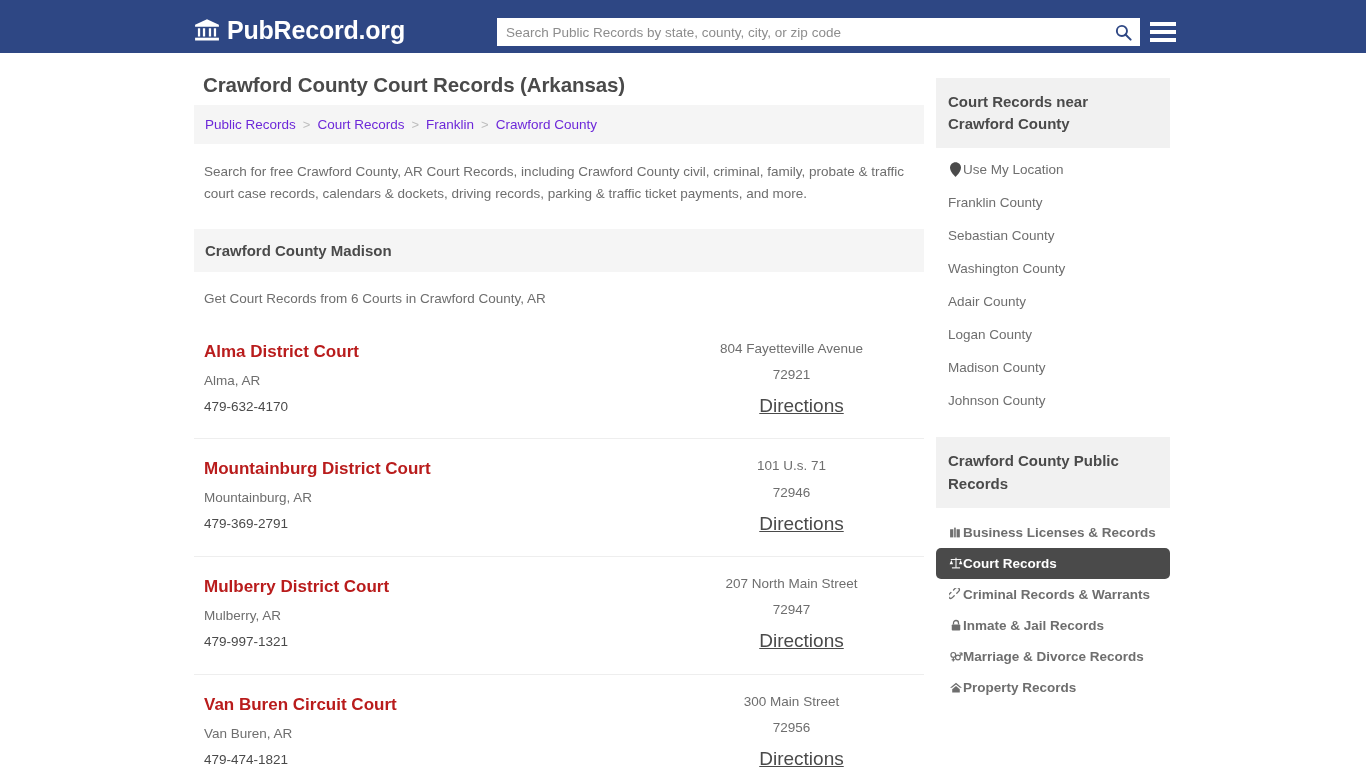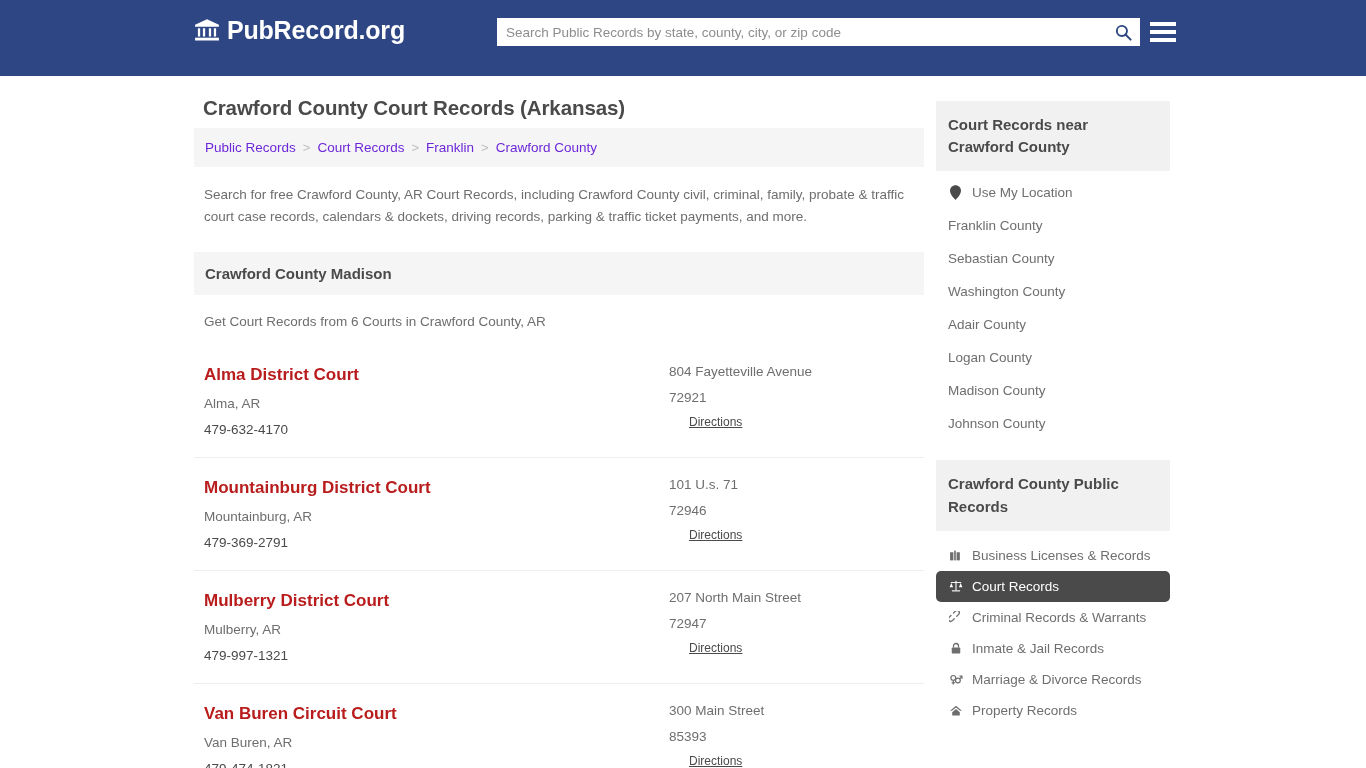--- a/index.html
+++ b/index.html
@@ -8,21 +8,21 @@
     padding: 0;
     width: 1366px;
     height: 768px;
     overflow: hidden;
     background: #ffffff;
     font-family: "Liberation Sans", sans-serif;
   }
 
   
   .site-header {
-    height: 76px;
+    height: 53px;
     background: #2e4784;
     display: flex;
     align-items: center;
     position: relative;
   }
   .brand {
     position: absolute;
     left: 194px;
     top: 17px;
     display: flex;
@@ -165,73 +165,72 @@
 
   
   .court-list { margin-top: 16px; }
   .court-row {
     display: flex;
     padding: 14px 10px 14px 10px;
     border-top: 1px solid #eeeeee;
   }
   .court-row:first-child { border-top: 0; }
   .court-left { width: 465px; flex: none; }
-  .court-right { flex: 1 1 auto; }
+  .court-right { flex: 1 1 auto; text-align: center; }
   .court-name {
     font-size: 17px;
     font-weight: bold;
     color: #b91c1c;
     line-height: 1.88;
   }
   .court-line {
     font-size: 13.5px;
     color: #6e6e6e;
     line-height: 1.93;
   }
   .court-line.dark { color: #4a4a4a; }
   .court-dirs {
-    font-size: 12px;
+    font-size: 19px;
     color: #4a4a4a;
     line-height: 1.93;
     cursor: pointer;
     display: inline-block;
     margin-left: 20px;
   }
 
   
   .side-head {
     background: #f1f1f1;
     padding: 13px 13px 13px 12px;
     font-size: 15px;
     font-weight: bold;
     color: #4a4a4a;
     line-height: 1.48;
   }
   .side-list { margin: 0; padding: 0; list-style: none; }
   .side-item {
     display: flex;
     align-items: flex-start;
-    gap: 9px;
     padding: 9px 12px 9px 12px;
     font-size: 13.5px;
     color: #6e6e6e;
     cursor: pointer;
     border-radius: 5px;
   }
   .side-item.first { padding-top: 14px; }
   .side-item .ico {
     width: 15px;
     height: 15px;
     flex: none;
     display: flex;
     align-items: center;
     justify-content: center;
   }
   .records-list { margin-top: 9px; }
-  .records-list .side-item { padding: 8px 12px; color: #6e6e6e; }
+  .records-list .side-item { padding: 8px 12px; color: #6e6e6e; font-weight: bold; }
   .records-list .side-item.active {
     background: #4a4a4a;
     color: #ffffff;
   }
   .spacer-block { height: 20px; }
 </style>
 </head>
 <body>
 
 <div class="page">
@@ -330,21 +329,21 @@
         </div>
 
         <div class="court-row">
           <div class="court-left">
             <div class="court-name">Van Buren Circuit Court</div>
             <div class="court-line">Van Buren, AR</div>
             <div class="court-line dark">479-474-1821</div>
           </div>
           <div class="court-right">
             <div class="court-line">300 Main Street</div>
-            <div class="court-line">85393</div>
+            <div class="court-line">72956</div>
             <div><a class="court-dirs" href="#">Directions</a></div>
           </div>
         </div>
 
       </div>
     </div>
 
     <div class="side-col">
 
       <div class="side-head">Court Records near Crawford County</div>

